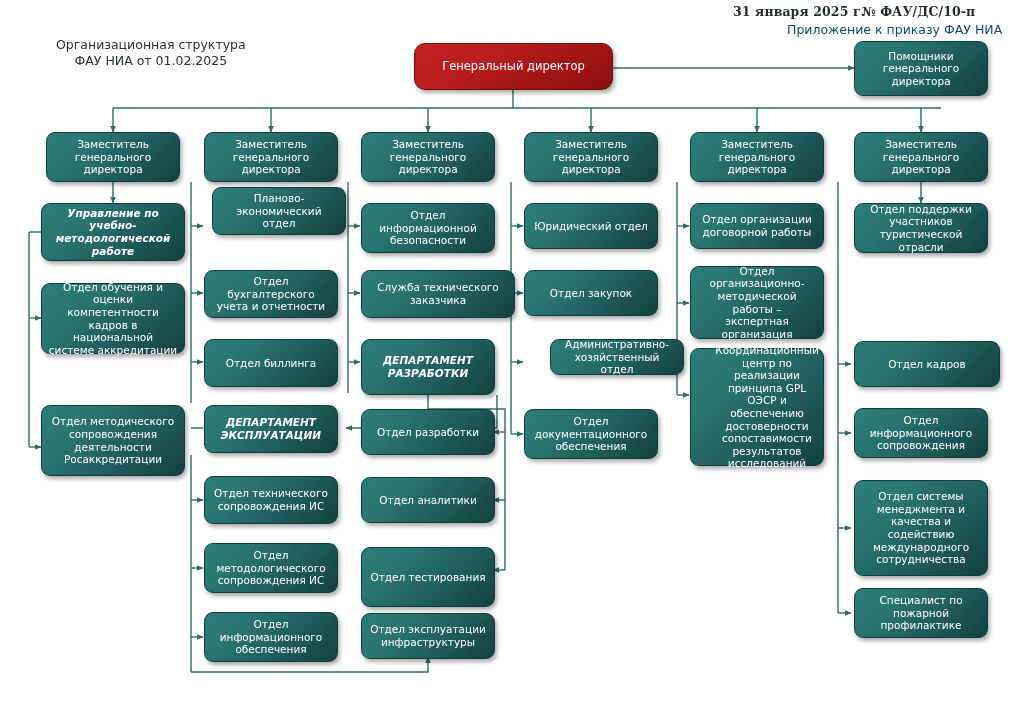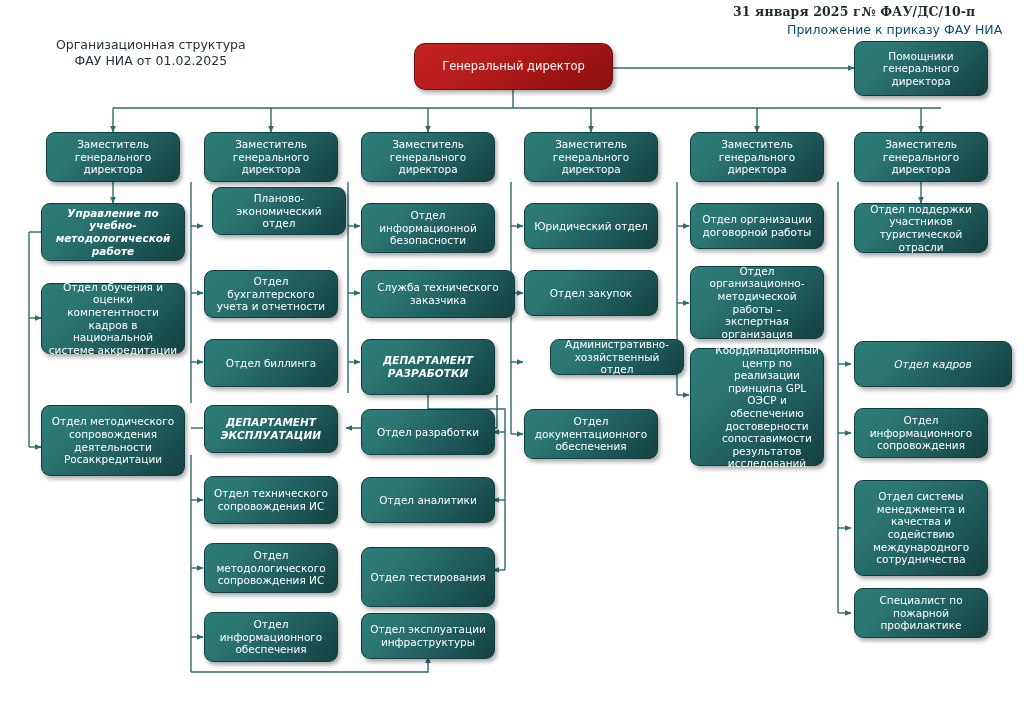--- a/index.html
+++ b/index.html
@@ -282,21 +282,21 @@
 сопоставимости
 результатов
 исследований</span>
   </div>
 
   <div class="node" style="left:854px;top:203px;width:134px;height:50px;">
     <span style="white-space: pre-line;">Отдел поддержки
 участников
 туристической отрасли</span>
   </div>
-  <div class="node" style="left:854px;top:341px;width:158px;height:46px;font-style:italic;">
+  <div class="node" style="left:854px;top:341px;width:146px;height:46px;">
     <span>Отдел кадров</span>
   </div>
   <div class="node" style="left:854px;top:408px;width:134px;height:50px;">
     <span style="white-space: pre-line;">Отдел
 информационного
 сопровождения</span>
   </div>
   <div class="node" style="left:854px;top:480px;width:134px;height:96px;">
     <span style="white-space: pre-line;">Отдел системы
 менеджмента и

